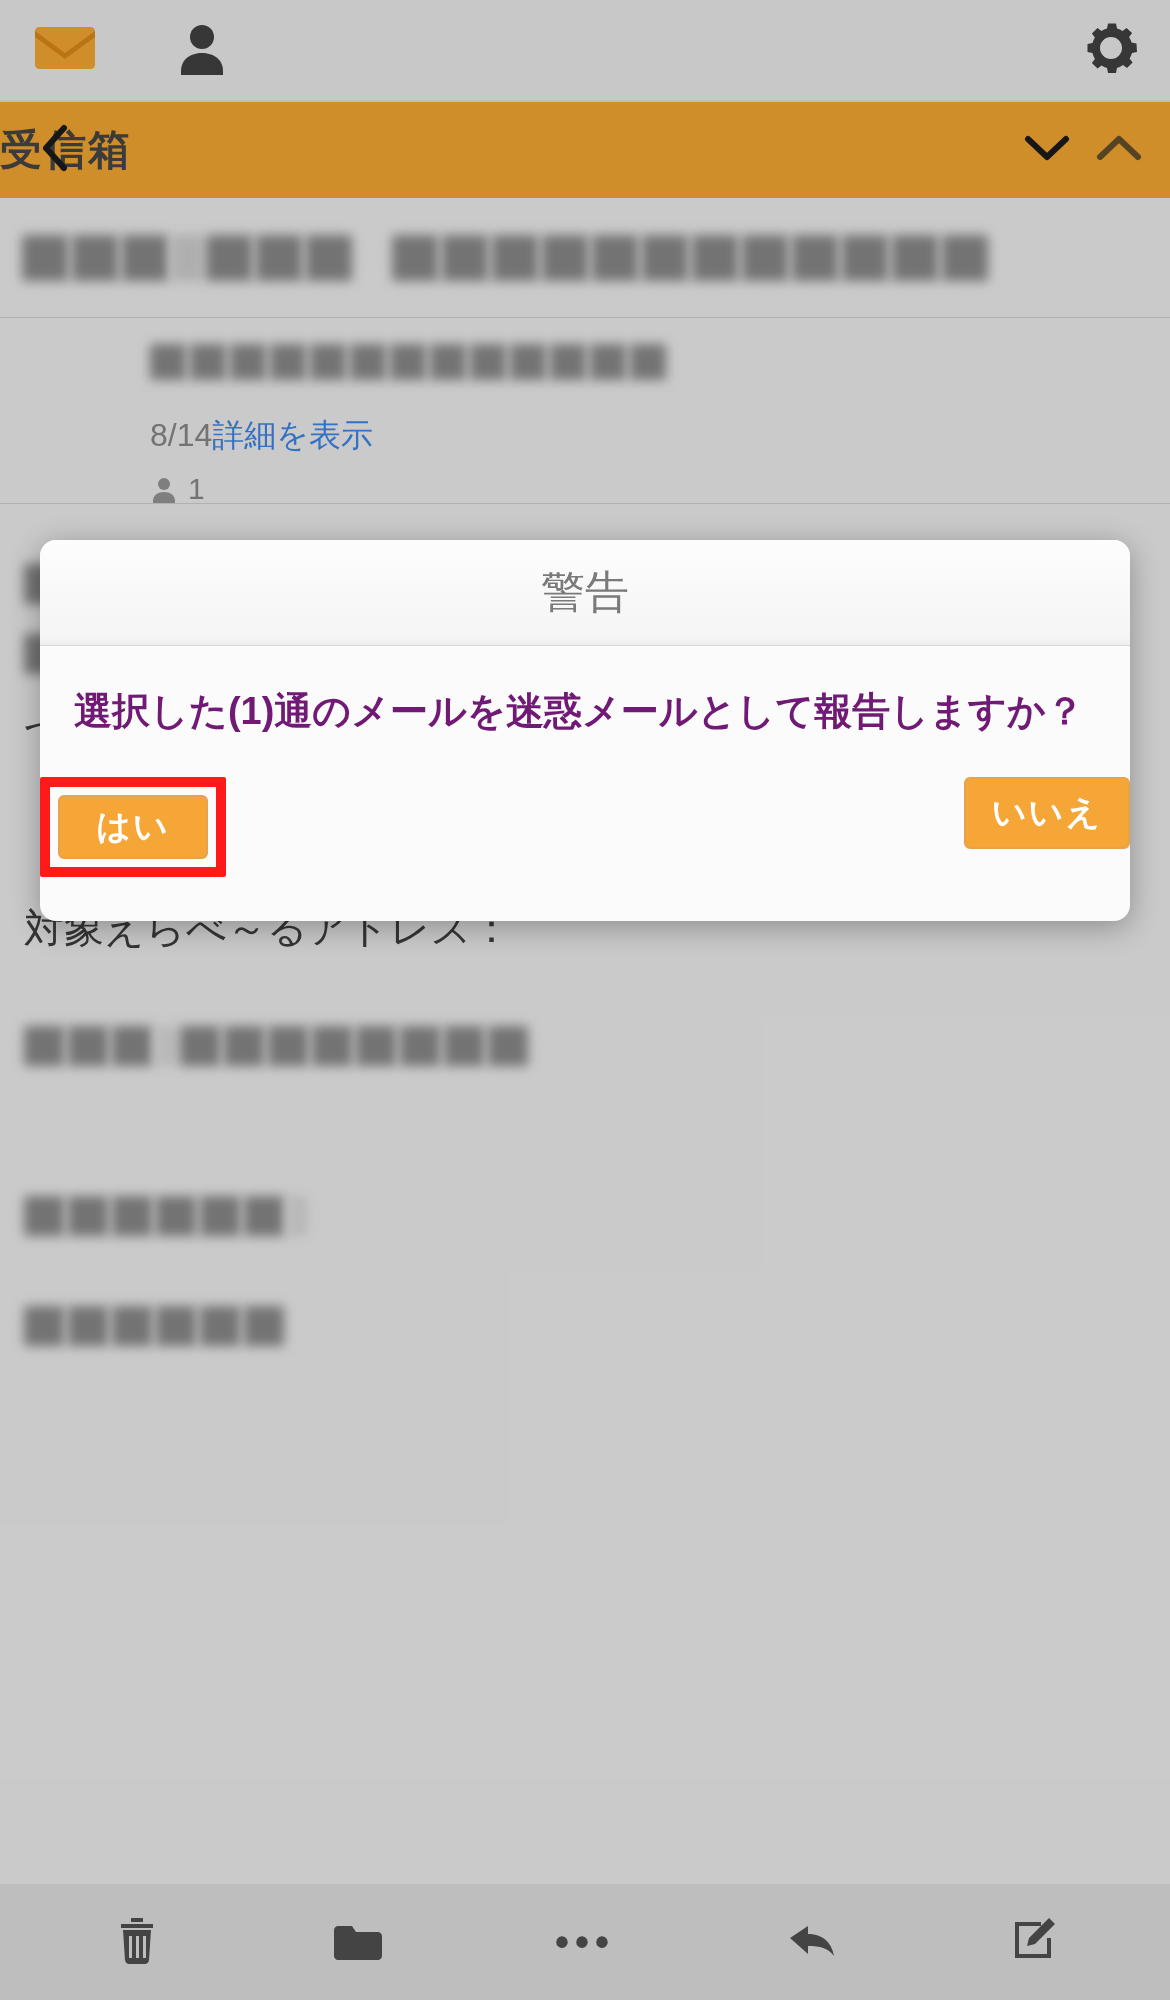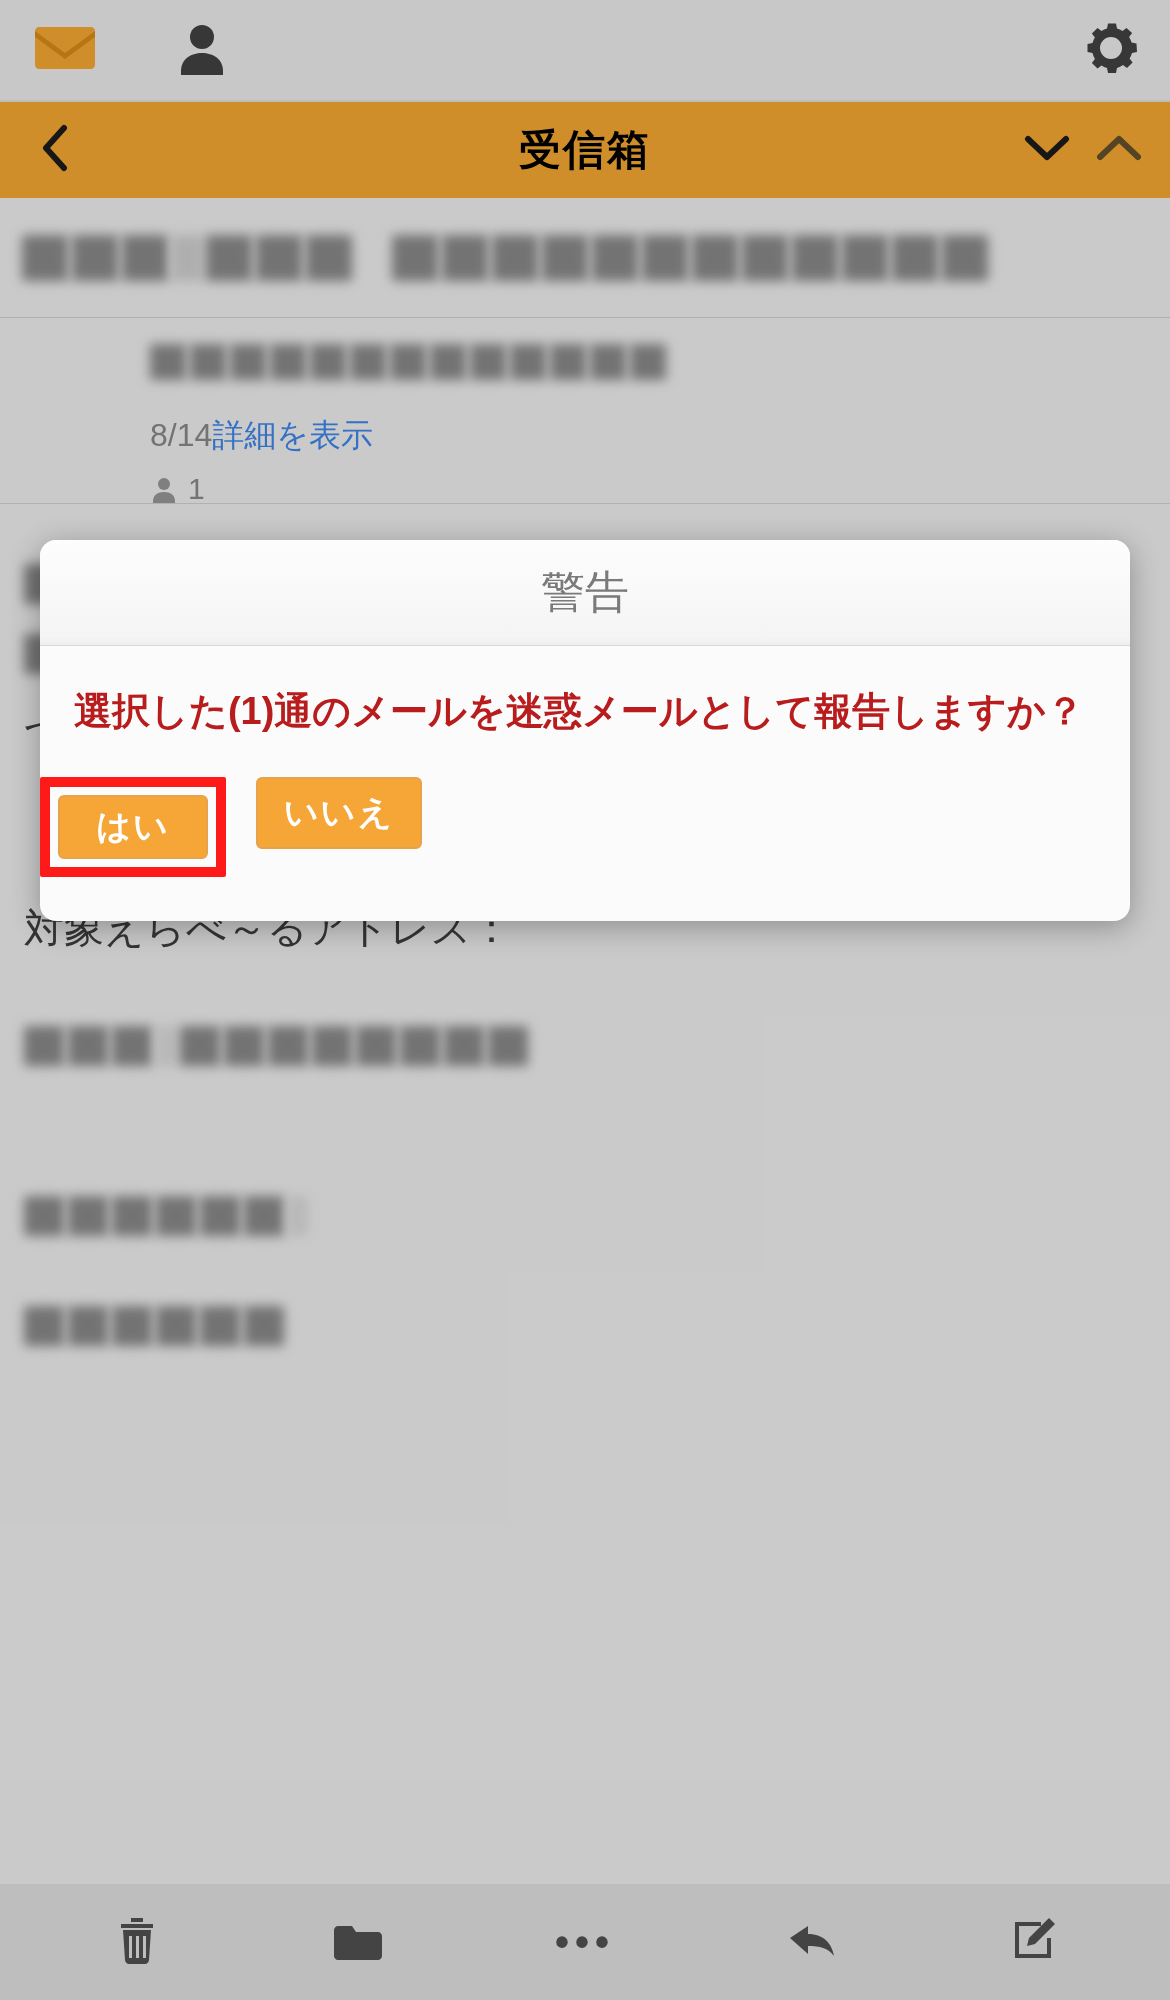--- a/index.html
+++ b/index.html
@@ -32,24 +32,24 @@
     background: #e29b2f;
     display: flex;
     align-items: center;
     position: relative;
     border-top: 2px solid #cfcfcf;
   }
   .navbar .back { position: absolute; left: 40px; }
   .navbar .back svg { width: 30px; height: 48px; }
   .navbar .title {
     flex: 1;
-    text-align: center;
+    text-align: left;
     font-size: 42px;
     font-weight: 700;
-    color: #000000;
+    color: #404040;
     letter-spacing: 2px;
   }
   .navbar .chevs {
     position: absolute;
     right: 28px;
     display: flex;
     gap: 26px;
     align-items: center;
   }
   .navbar .chevs svg { width: 46px; height: 30px; }
@@ -129,27 +129,27 @@
     font-size: 44px;
     color: #7a7a7a;
     border-bottom: 1px solid #d8d8d8;
     background: linear-gradient(#fdfdfd,#f5f5f5 92%,#eeeeee);
     border-radius: 16px 16px 0 0;
   }
   .dialog-body {
     padding: 36px 36px 16px 24px;
     text-align: center;
     font-size: 38px;
-    color: #b91c1c;
+    color: #701a75;
     line-height: 1.55;
     font-weight: 600;
   }
   .dialog-actions {
     display: flex;
-    justify-content: flex-start;
+    justify-content: space-between;
     gap: 30px;
     padding: 20px 0 44px 0;
     font-family: Liberation Mono, monospace;
   }
   .btn {
     min-width: 166px;
     height: 72px;
     background: #f5a637;
     border: 2px solid #e6a34c;
     border-radius: 6px;

